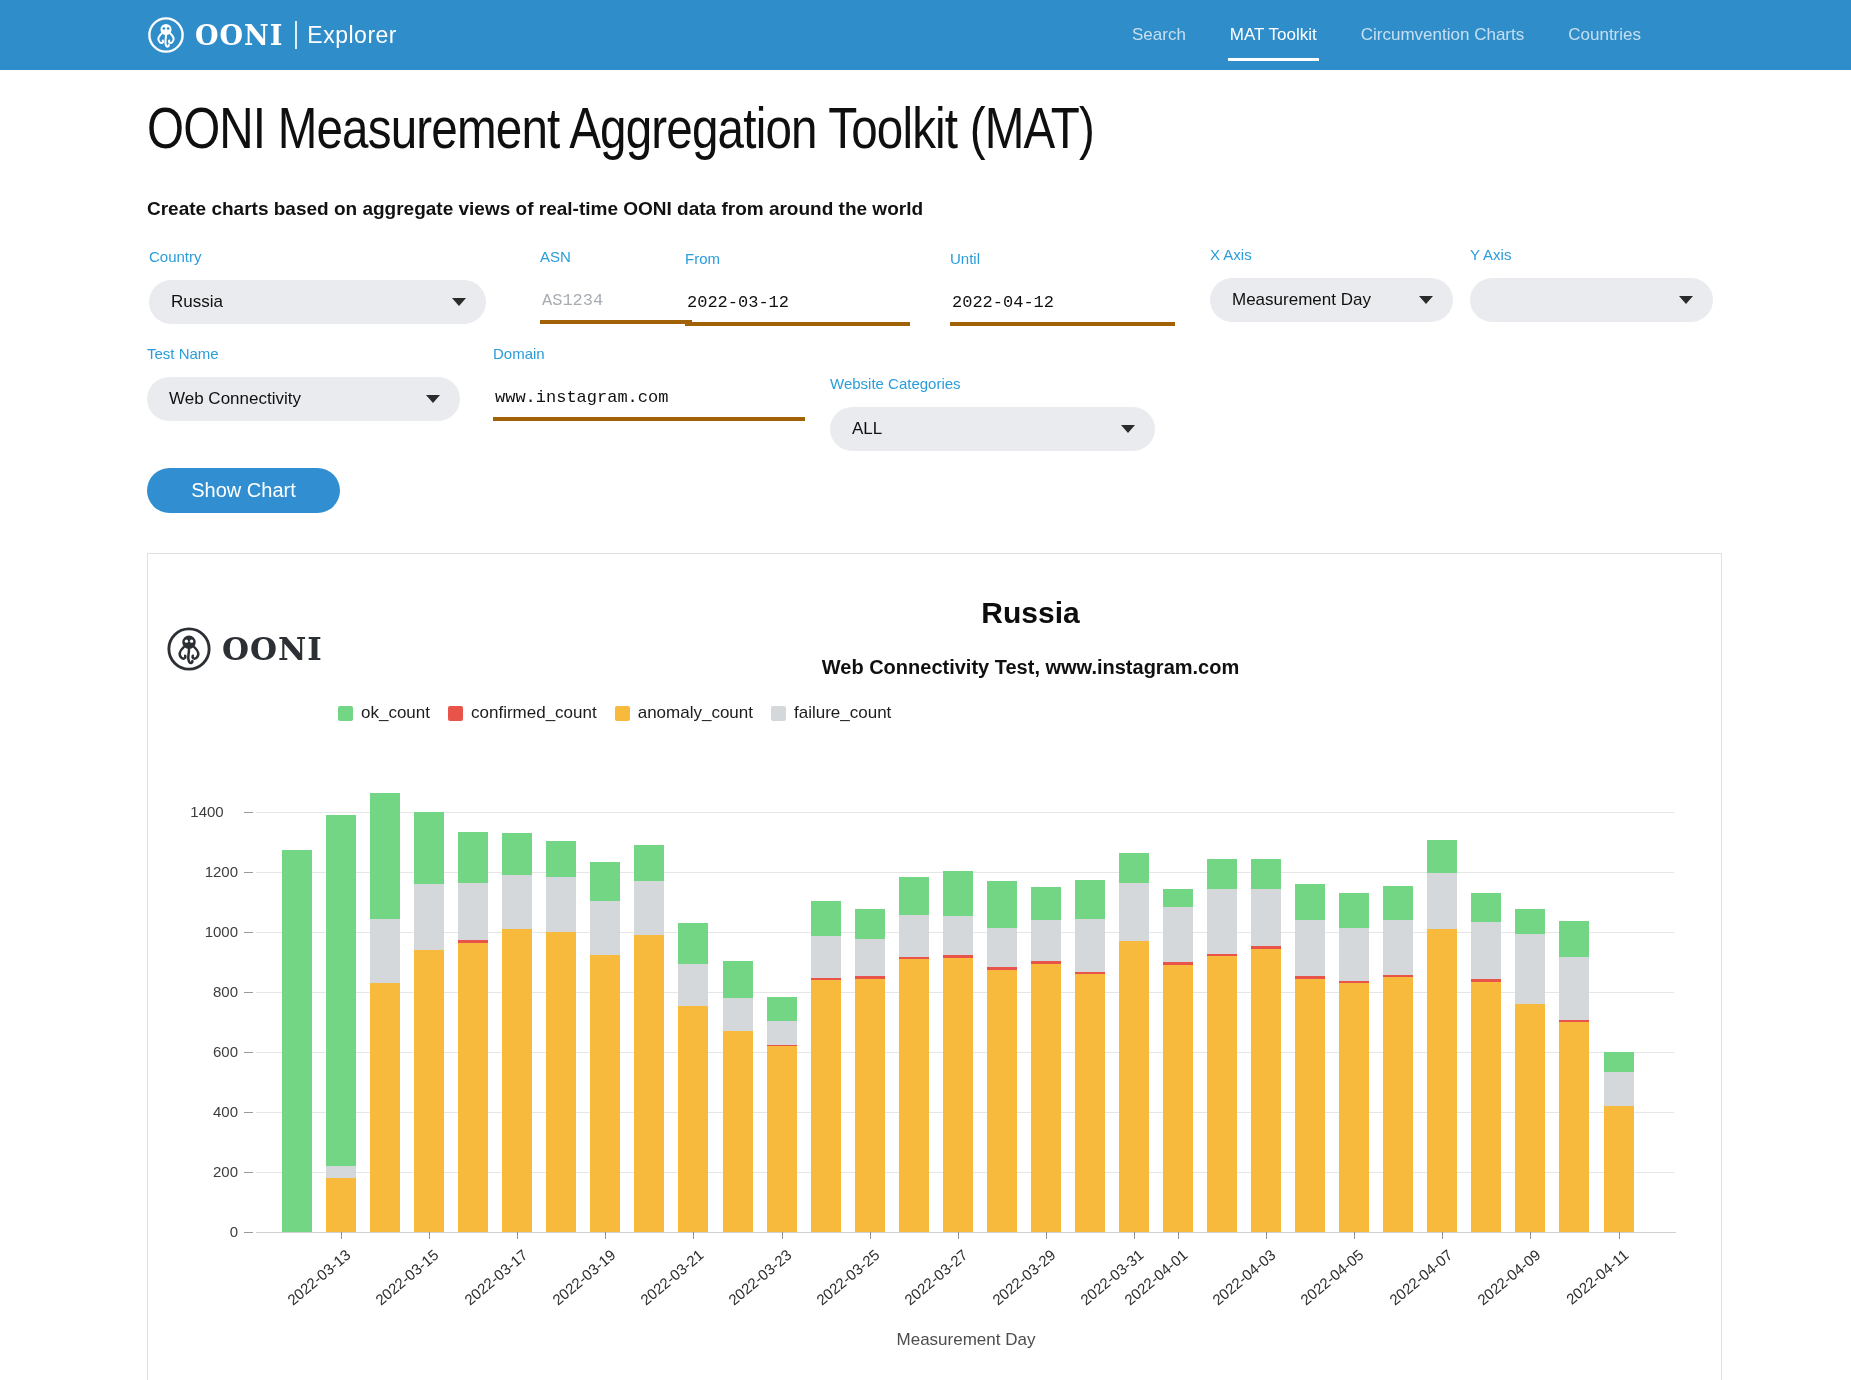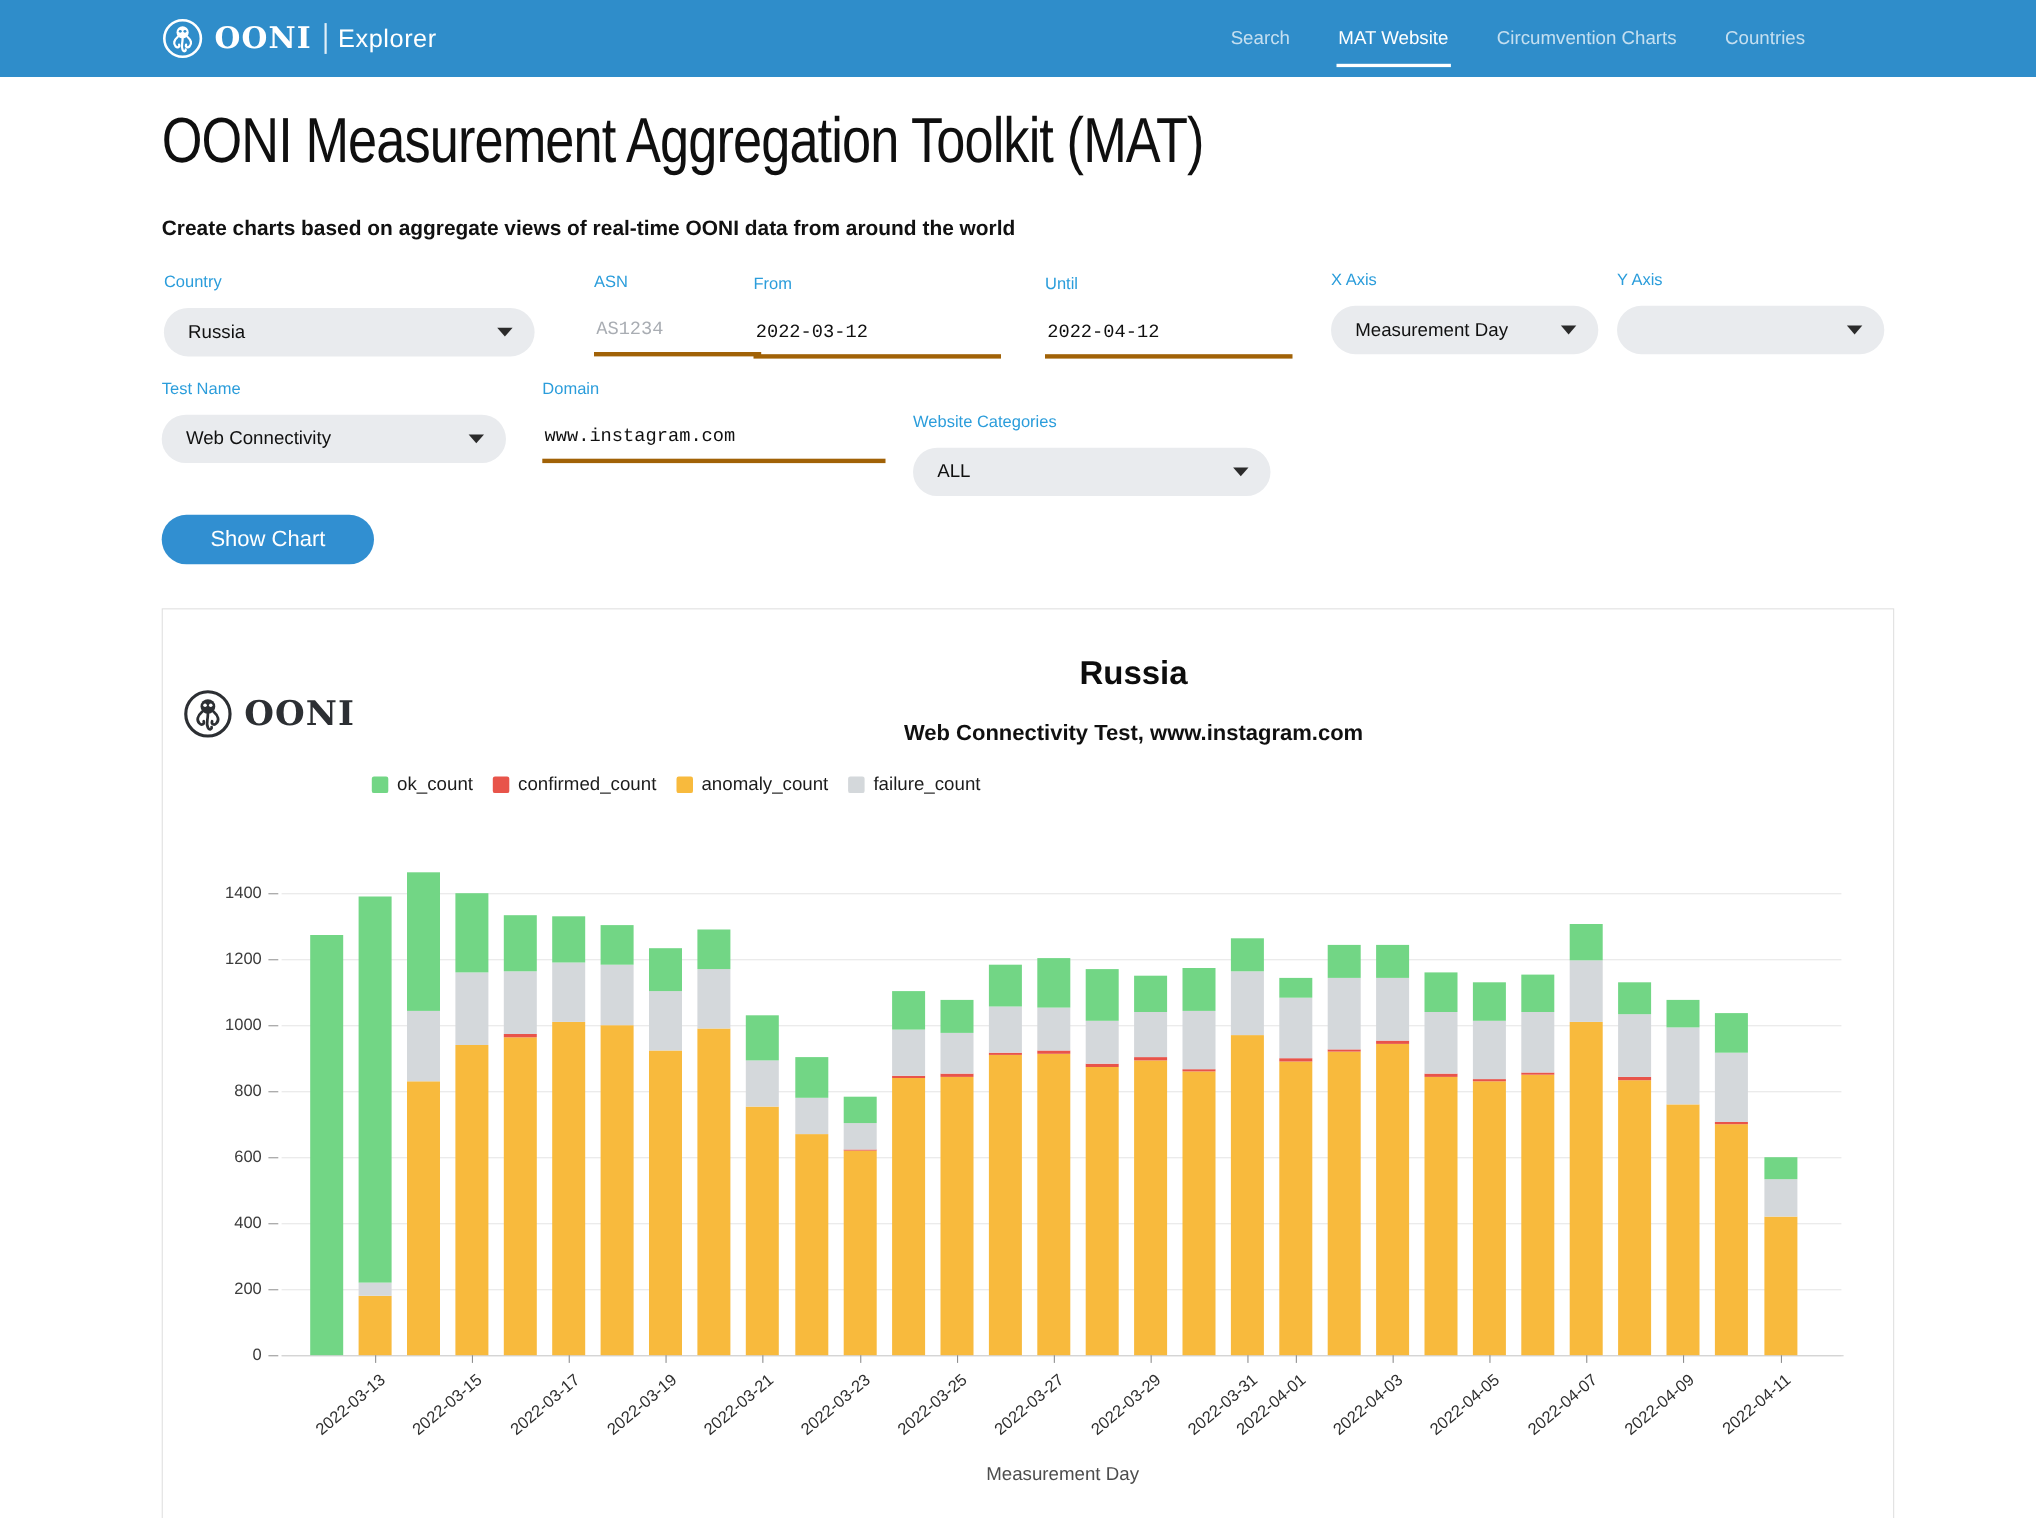--- a/index.html
+++ b/index.html
@@ -78,21 +78,21 @@
         <path d="M18.5 22 C14 26 13 30 16 33 C18 35 21 34 20 31" stroke-width="2.6" stroke-linecap="round"></path>
         <path d="M29.5 22 C34 26 35 30 32 33 C30 35 27 34 28 31" stroke-width="2.6" stroke-linecap="round"></path>
         <path d="M24 24 C24 30 22 33 24 37 C25 39.5 28 39 27.5 36.5" stroke-width="2.6" stroke-linecap="round"></path>
       </svg>
       <span class="brand-name">OONI</span>
       <span class="brand-sep"></span>
       <span class="brand-suffix">Explorer</span>
     </div>
     <div class="nav">
       <span class="nav-item">Search</span>
-      <span class="nav-item active">MAT Website</span>
+      <span class="nav-item active">MAT Toolkit</span>
       <span class="nav-item">Circumvention Charts</span>
       <span class="nav-item">Countries</span>
     </div>
   </div>
 
   <h1 class="h1">OONI Measurement Aggregation Toolkit (MAT)</h1>
   <div class="h-sub">Create charts based on aggregate views of real-time OONI data from around the world</div>
 
   <div class="field" style="left:149px; top:248px; width:337px;">
     <span class="field-label">Country</span>
@@ -210,21 +210,21 @@
         <div class="ytick-dash" style="top: 180px;"></div>
         <div class="ytick-label" style="top: 171px;">800</div>
         <div class="gridline" style="top: 120px;"></div>
         <div class="ytick-dash" style="top: 120px;"></div>
         <div class="ytick-label" style="top: 111px;">1000</div>
         <div class="gridline" style="top: 60px;"></div>
         <div class="ytick-dash" style="top: 60px;"></div>
         <div class="ytick-label" style="top: 51px;">1200</div>
         <div class="gridline" style="top: 0px;"></div>
         <div class="ytick-dash" style="top: 0px;"></div>
-        <div class="ytick-label" style="top: -9px;">1400</div>
+        <div class="ytick-label" style="top: -9px; text-align: center;">1400</div>
         <div class="axis-line"></div>
         <div class="bar-seg" title="2022-03-12 ok_count: 1275" style="left: 26px; bottom: 0px; height: 382.5px; background: rgb(114, 214, 133);"></div>
         <div class="bar-seg" title="2022-03-13 anomaly_count: 180" style="left: 70.05px; bottom: 0px; height: 54px; background: rgb(248, 186, 61);"></div>
         <div class="bar-seg" title="2022-03-13 failure_count: 40" style="left: 70.05px; bottom: 54px; height: 12px; background: rgb(212, 216, 219);"></div>
         <div class="bar-seg" title="2022-03-13 ok_count: 1170" style="left: 70.05px; bottom: 66px; height: 351px; background: rgb(114, 214, 133);"></div>
         <div class="xtick-mark" style="left: 85.05px; top: 420px;"></div>
         <div class="xtick-label" style="right: 1332.95px; top: 434px;">2022-03-13</div>
         <div class="bar-seg" title="2022-03-14 anomaly_count: 830" style="left: 114.1px; bottom: 0px; height: 249px; background: rgb(248, 186, 61);"></div>
         <div class="bar-seg" title="2022-03-14 failure_count: 215" style="left: 114.1px; bottom: 249px; height: 64.5px; background: rgb(212, 216, 219);"></div>
         <div class="bar-seg" title="2022-03-14 ok_count: 420" style="left: 114.1px; bottom: 313.5px; height: 126px; background: rgb(114, 214, 133);"></div>

